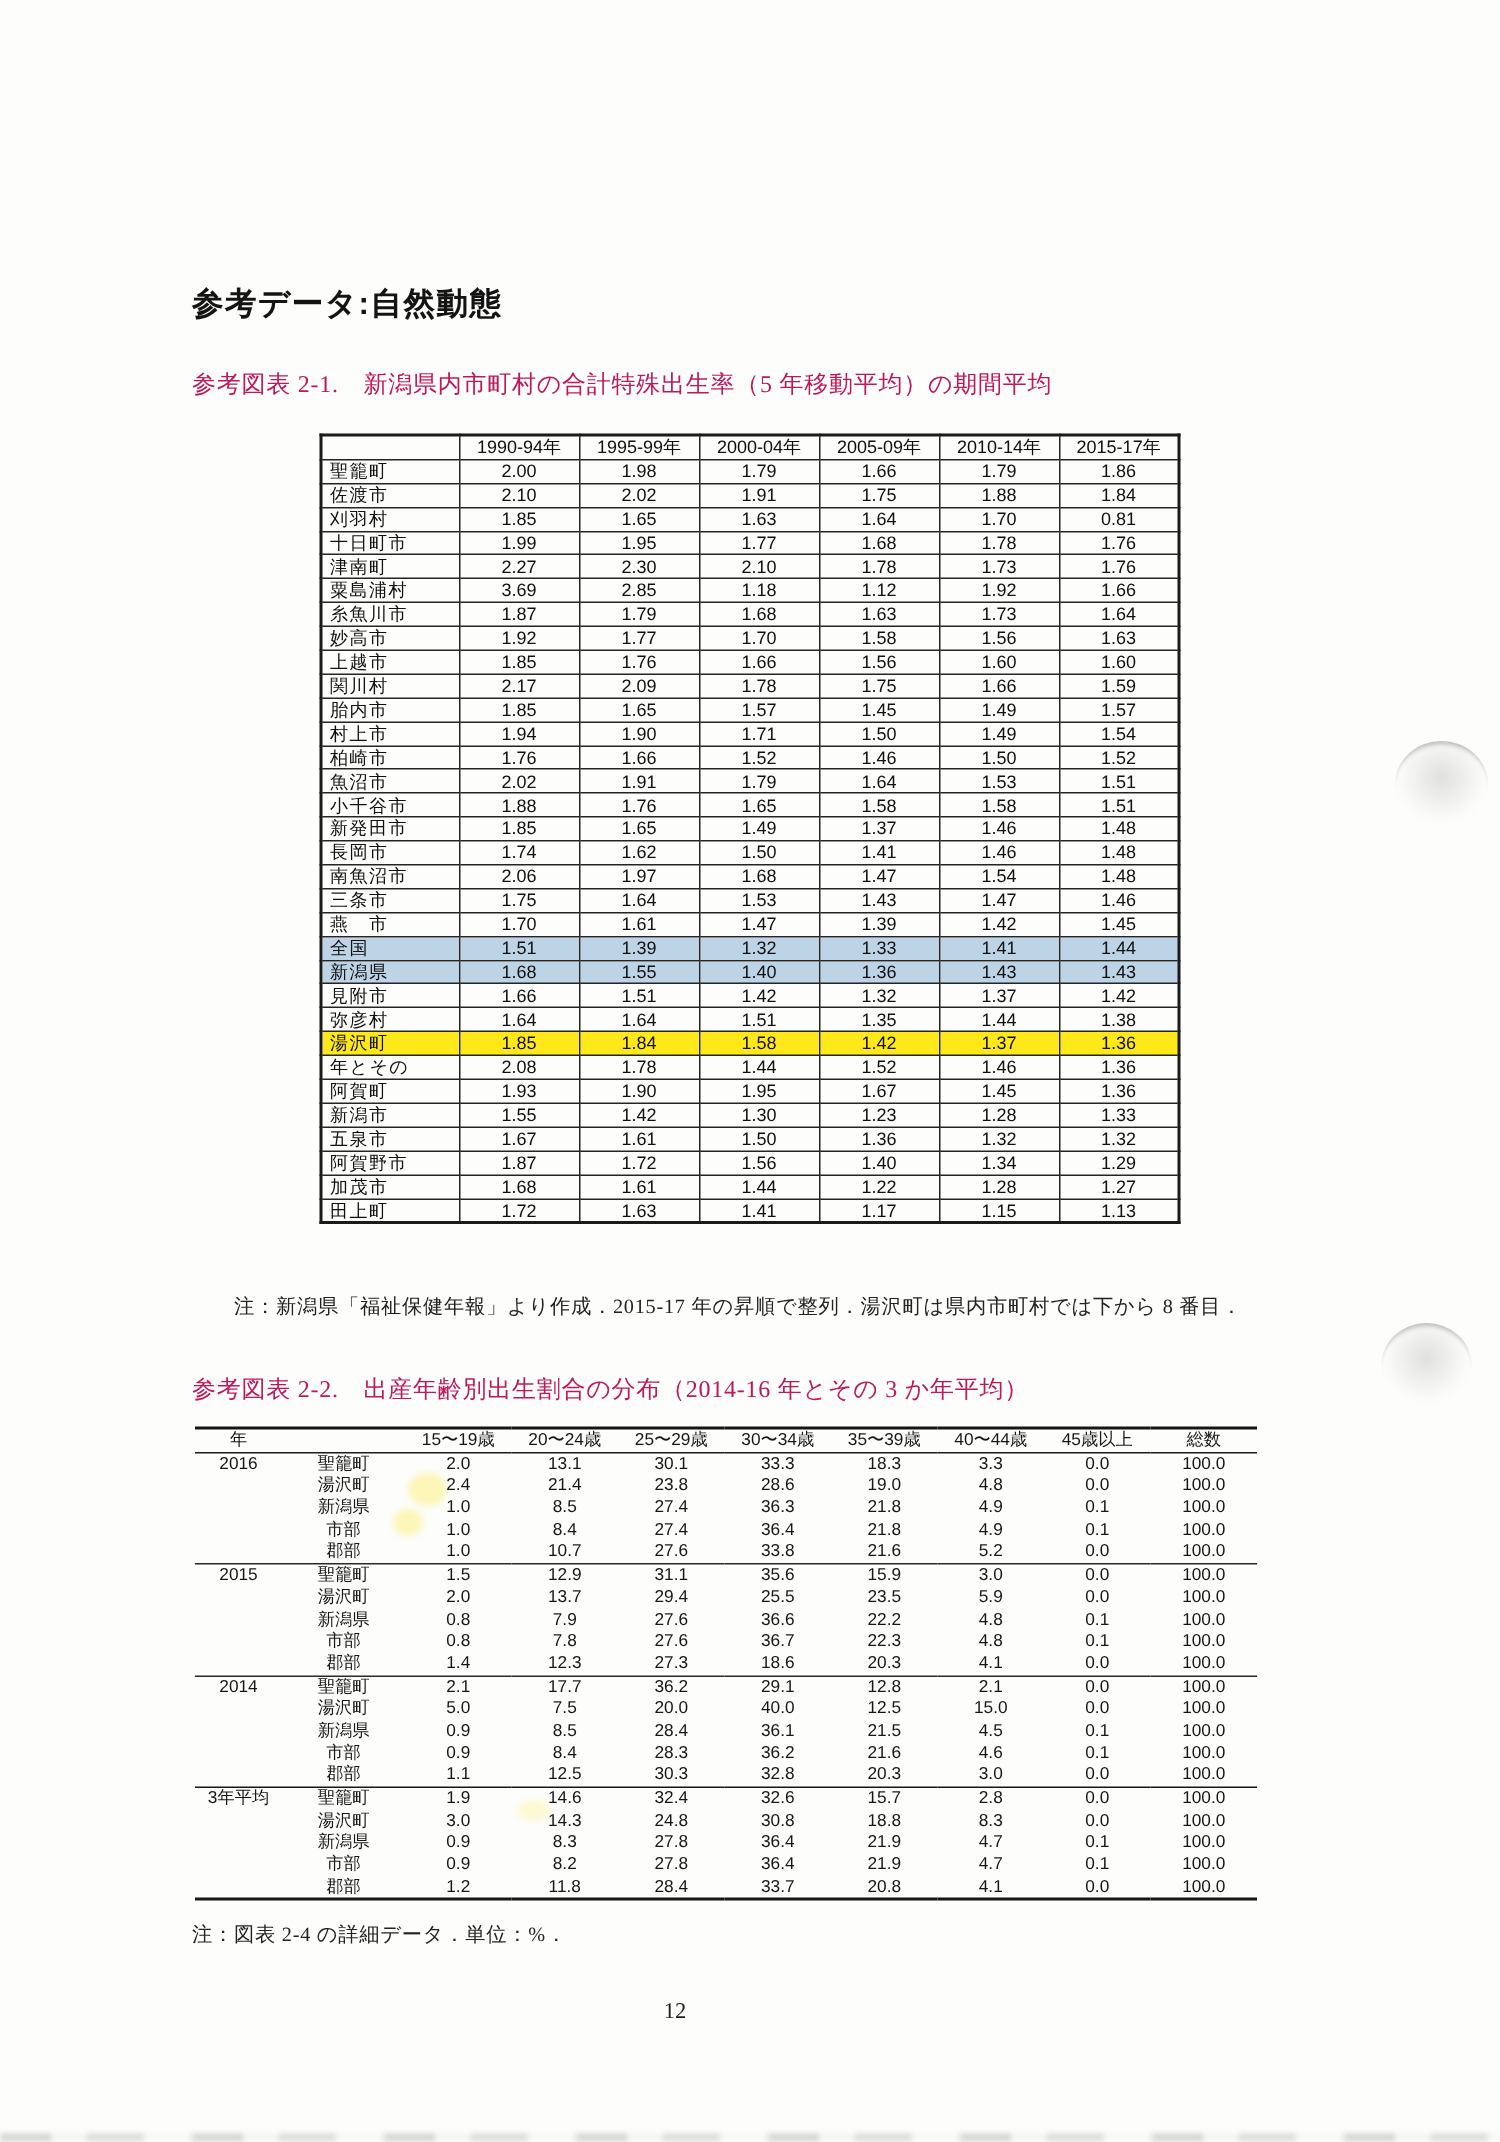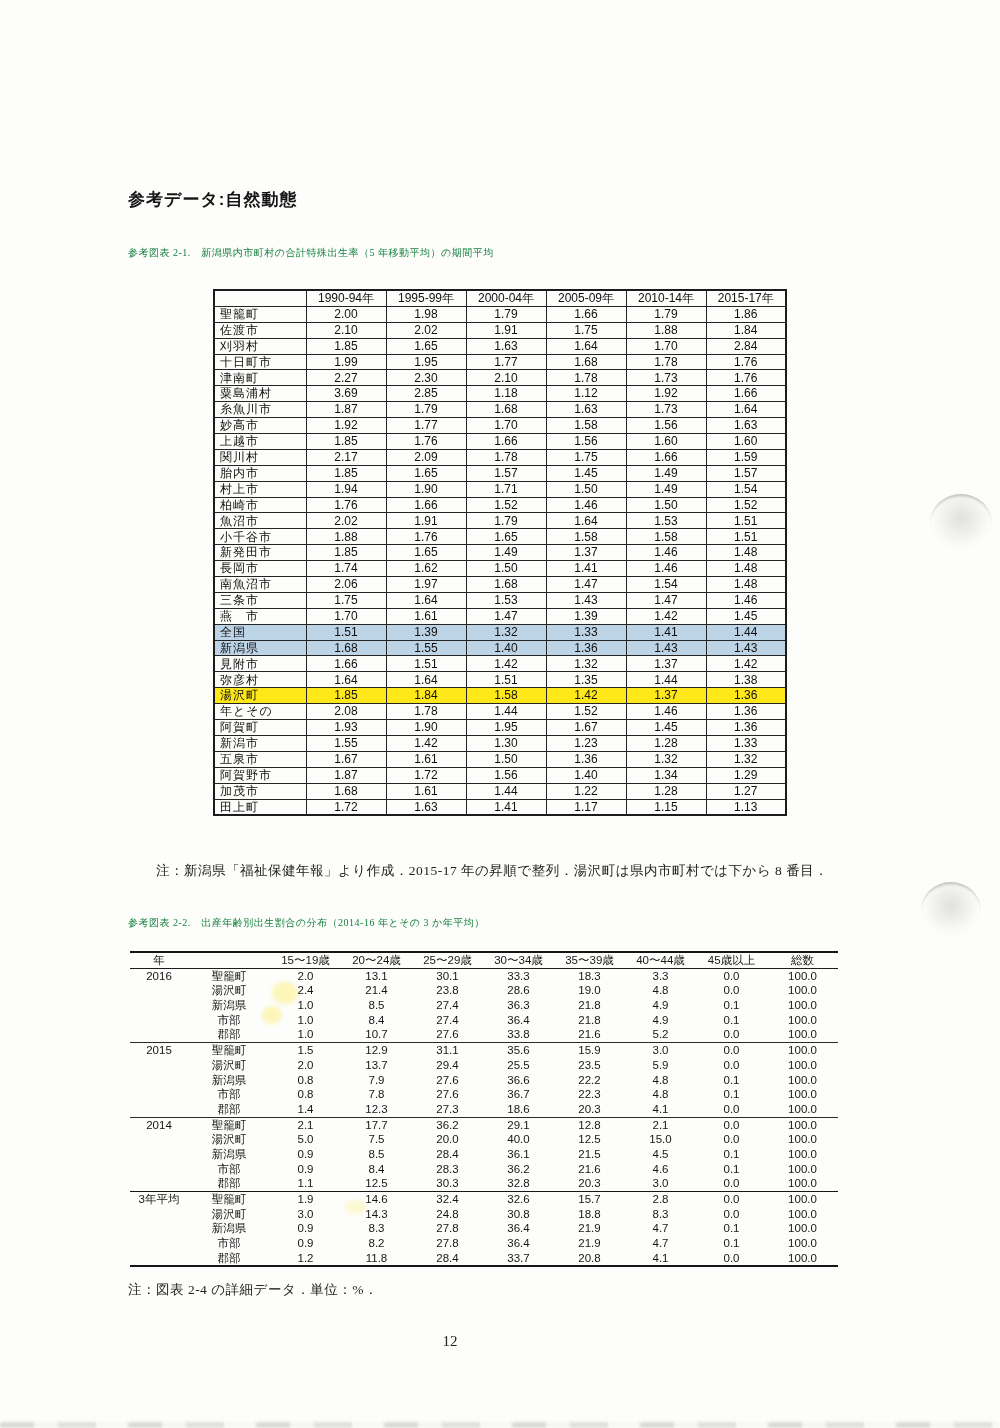--- a/index.html
+++ b/index.html
@@ -10,24 +10,24 @@
     color:#1b1b1b;
     position:relative;
     overflow:hidden;
   }
   .abs { position:absolute; }
 
   
   .doc-title {
     left:128px; top:188px;
     font-family:"Liberation Sans", sans-serif;
-    font-weight:bold; font-size:17px; letter-spacing:1px; color:#141414;
+    font-weight:bold; font-size:21px; letter-spacing:1px; color:#141414;
   }
   .caption {
-    font-size:10px; letter-spacing:0.5px; color:#15803d; white-space:nowrap;
+    font-size:16px; letter-spacing:0.5px; color:#be185d; white-space:nowrap;
   }
   .caption-1 { left:128px; top:246px; }
   .caption-2 { left:128px; top:916px; }
 
   
   .t1-wrap { left:213px; top:289px; }
   table { border-collapse:collapse; table-layout:fixed; }
   #t1 {
     width:574px;
     font-family:"Liberation Sans", sans-serif;
@@ -153,21 +153,21 @@
           <td>1.88</td>
           <td>1.84</td>
         </tr>
         <tr>
           <td class="name">刈羽村</td>
           <td>1.85</td>
           <td>1.65</td>
           <td>1.63</td>
           <td>1.64</td>
           <td>1.70</td>
-          <td>2.84</td>
+          <td>0.81</td>
         </tr>
         <tr>
           <td class="name">十日町市</td>
           <td>1.99</td>
           <td>1.95</td>
           <td>1.77</td>
           <td>1.68</td>
           <td>1.78</td>
           <td>1.76</td>
         </tr>

